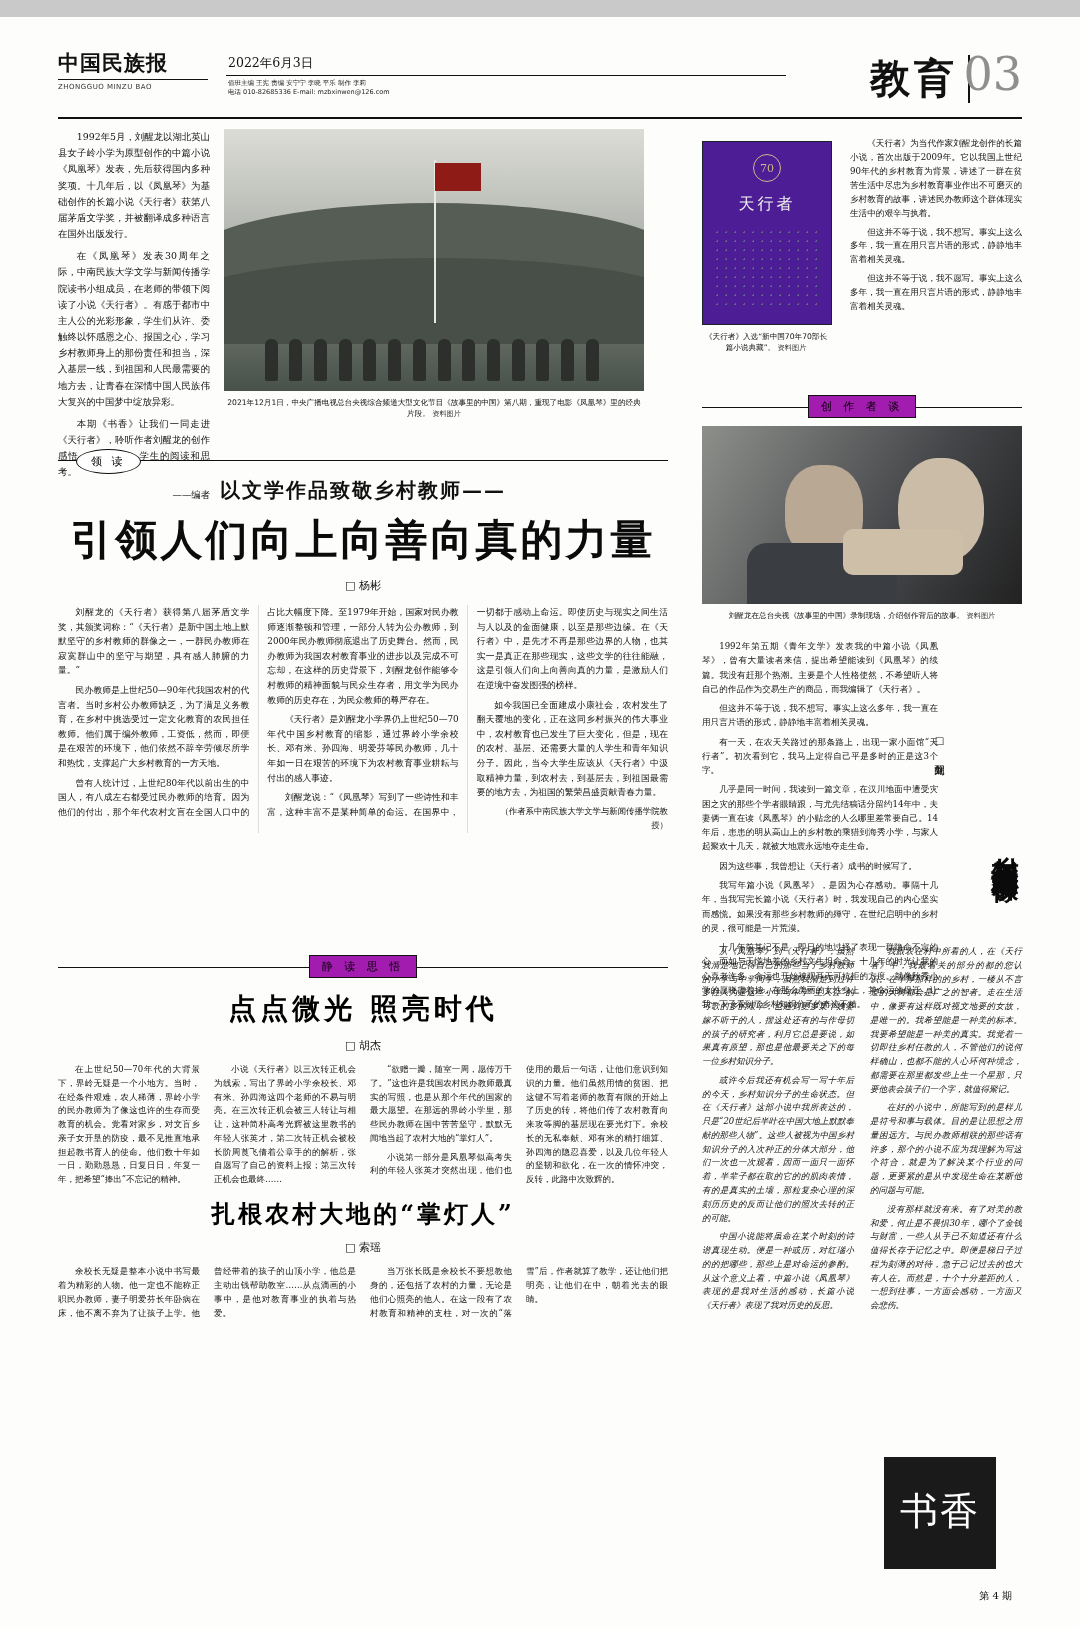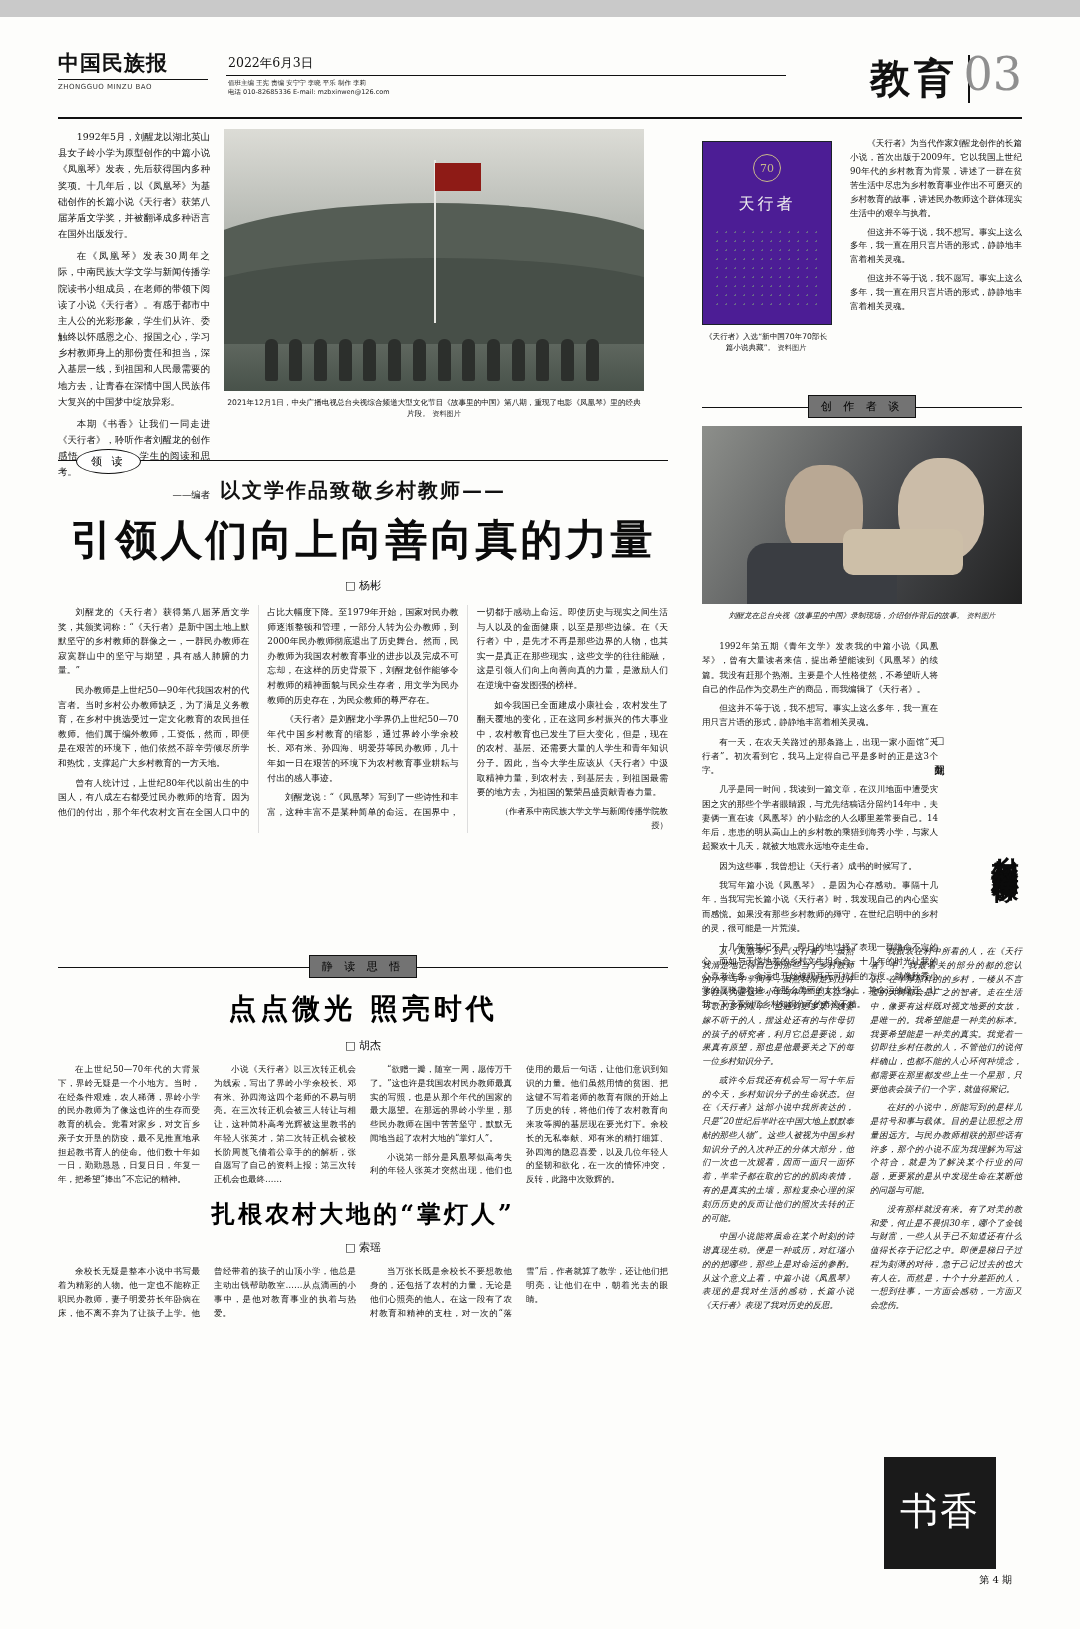--- a/index.html
+++ b/index.html
@@ -40,21 +40,21 @@
   .bookcover{width:128px;height:182px;background:#4c1d95;position:relative;border:1px solid #1b2229;}
   .bookcover .seal{position:absolute;left:50%;top:12px;transform:translateX(-50%);width:26px;height:26px;border-radius:50%;border:1.5px solid #c9b98a;color:#c9b98a;font-size:11px;display:flex;align-items:center;justify-content:center;font-family:"DejaVu Serif",serif;}
   .bookcover .ttl{position:absolute;left:0;right:0;top:52px;text-align:center;color:#eee;font-size:16px;letter-spacing:3px;font-family:"DejaVu Serif",serif;}
   .bookcover .dots{position:absolute;left:10px;right:10px;top:86px;height:80px;
     background-image:radial-gradient(#6d7a85 1px, transparent 1px);background-size:9px 9px;opacity:.8;}
   .bookcap{margin-top:6px;}
   .bookdesc{position:absolute;left:148px;top:8px;width:172px;font-size:8.6px;line-height:1.62;color:#111;text-align:justify;font-family:"DejaVu Serif","Liberation Serif",serif;}
   .bookdesc p{text-indent:2em;margin:0 0 5px 0;}
 
   
-  .badge{display:inline-block;border:1px solid #111;padding:3px 12px;font-size:11px;letter-spacing:4px;font-family:"DejaVu Serif",serif;position:relative;background:#737373;}
+  .badge{display:inline-block;border:1px solid #111;padding:3px 12px;font-size:11px;letter-spacing:4px;font-family:"DejaVu Serif",serif;position:relative;background:#a21caf;}
   .badge-wrap{position:relative;text-align:center;margin:10px 0 8px 0;}
   .badge-wrap:before{content:"";position:absolute;left:0;right:0;top:50%;border-top:1px solid #111;z-index:0;}
   .badge-wrap .badge{z-index:1;}
 
   .interviewphoto{width:320px;height:178px;background:#5d5f5d;position:relative;overflow:hidden;}
 
   
   .headzone{position:absolute;left:0;top:404px;width:610px;}
   .lead-mark{display:inline-block;border:1px solid #111;border-radius:50%/50%;padding:4px 14px;font-size:11px;letter-spacing:3px;font-family:"DejaVu Serif",serif;background:#fff;}
   .headrule{position:relative;height:22px;}
@@ -86,21 +86,21 @@
     color:#111;font-family:"DejaVu Serif","Liberation Serif",serif;}
   .rightbody p{text-indent:2em;margin:0 0 5px 0;}
 
   .rightbody2{position:absolute;left:644px;top:900px;width:320px;column-count:2;column-gap:16px;font-size:8.5px;line-height:1.62;
     text-align:justify;color:#111;font-family:"DejaVu Serif","Liberation Serif",serif;}
   .rightbody2 p{text-indent:2em;margin:0 0 5px 0;font-style:italic;}
 
   .seal-box{position:absolute;right:26px;bottom:46px;width:112px;height:112px;background:#1a1a1a;color:#fff;
     display:flex;align-items:center;justify-content:center;font-family:"DejaVu Serif",serif;font-size:38px;letter-spacing:2px;}
   .seal-box span{display:block;transform:translateY(-2px);}
-  .issue{position:absolute;right:10px;bottom:28px;font-size:10px;color:#111;font-family:"DejaVu Serif",serif;text-align:right;}
+  .issue{position:absolute;right:10px;bottom:12px;font-size:10px;color:#111;font-family:"DejaVu Serif",serif;text-align:right;}
 
   
   .sky{position:absolute;inset:0;background:linear-gradient(#dcdcd6,#aeb2ac 45%,#6d746c 70%,#48524a 100%);}
   .ridge{position:absolute;left:-10%;width:120%;background:#555d55;border-radius:50% 50% 0 0;}
   .pole{position:absolute;left:50%;top:12%;width:2px;height:62%;background:#e8e8e4;}
   .flag{position:absolute;left:50.2%;top:13%;width:46px;height:28px;background:#8e1b16;}
   .crowd{position:absolute;left:8%;right:8%;bottom:4%;height:28%;}
   .crowd i{position:absolute;bottom:0;width:13px;height:42px;background:#2c2f2c;border-radius:6px 6px 2px 2px;display:block;}
   .portrait{position:absolute;inset:0;background:linear-gradient(120deg,#8d8f8b,#45474a 60%,#222);}
   .portrait .face{position:absolute;left:26%;top:22%;width:78px;height:92px;background:#b9a894;border-radius:44% 44% 40% 40%;}
@@ -191,21 +191,21 @@
         <span class="badge">创 作 者 谈</span>
       </div>
       <div class="interviewphoto">
         <div class="portrait">
           <div class="face"></div>
             <div class="body"></div>
             <div class="face2"></div>
             <div class="hand"></div>
         </div>
       </div>
-      <div class="cap" style="margin-top:6px;font-style:italic;">
+      <div class="cap" style="margin-top:6px;">
         <span>刘醒龙在总台央视《故事里的中国》录制现场，介绍创作背后的故事。</span>
         <span class="credit">资料图片</span>
       </div>
     </div>
 
     <div class="headzone">
       <div class="headrule">
         <span class="lead-mark">领 读</span>
       </div>
       <div class="shoulder">以文学作品致敬乡村教师——</div>

